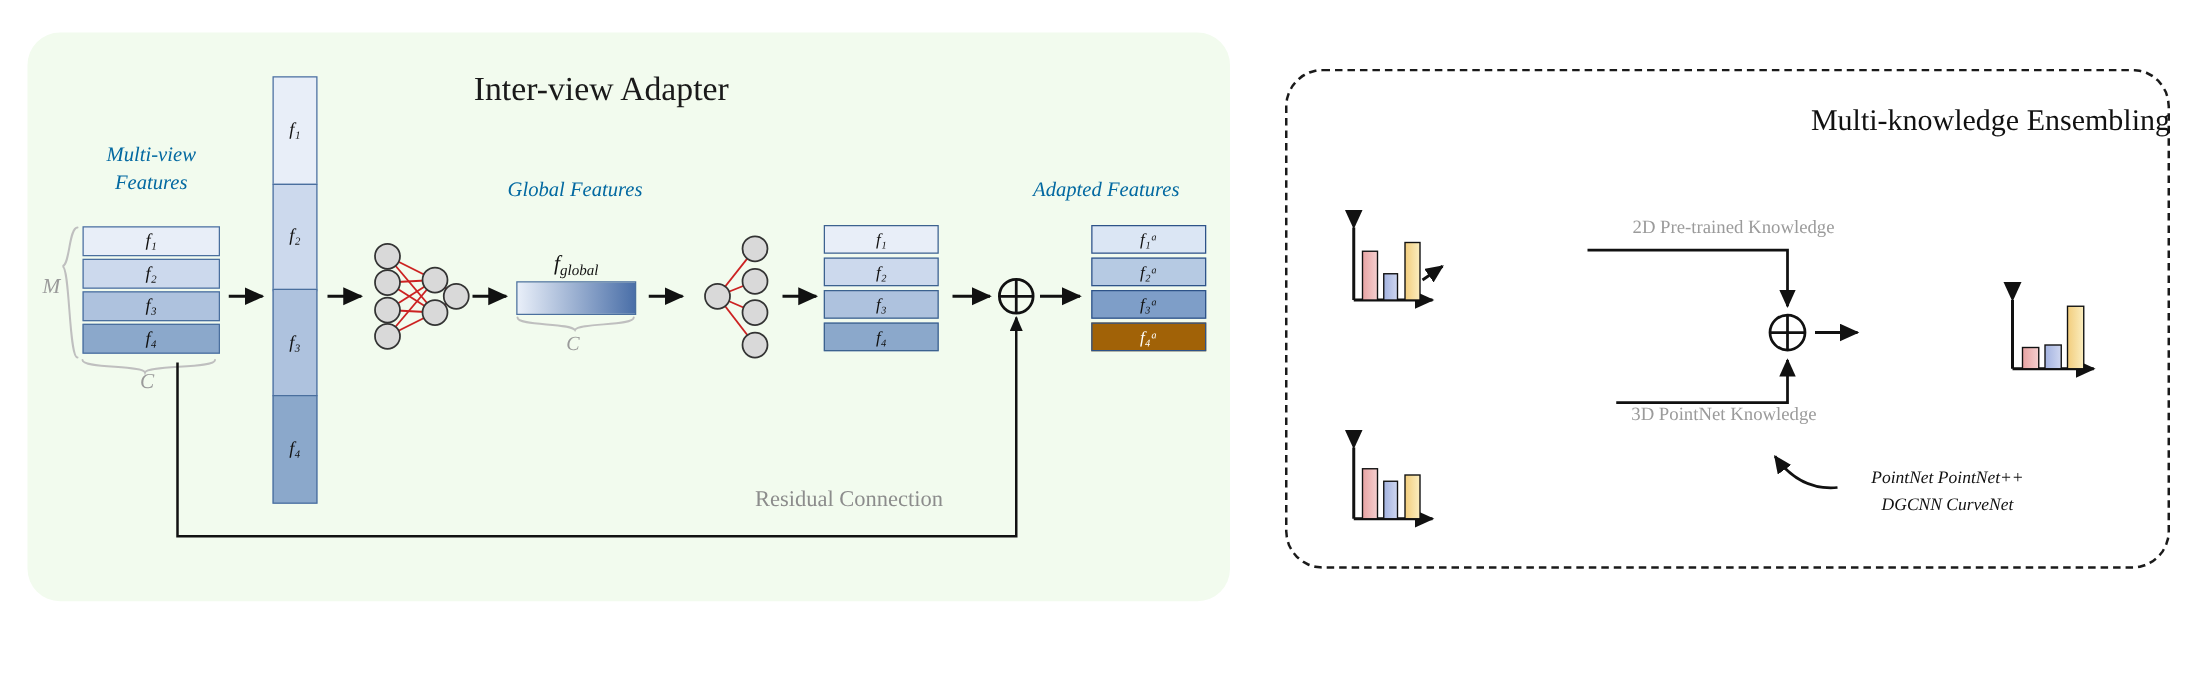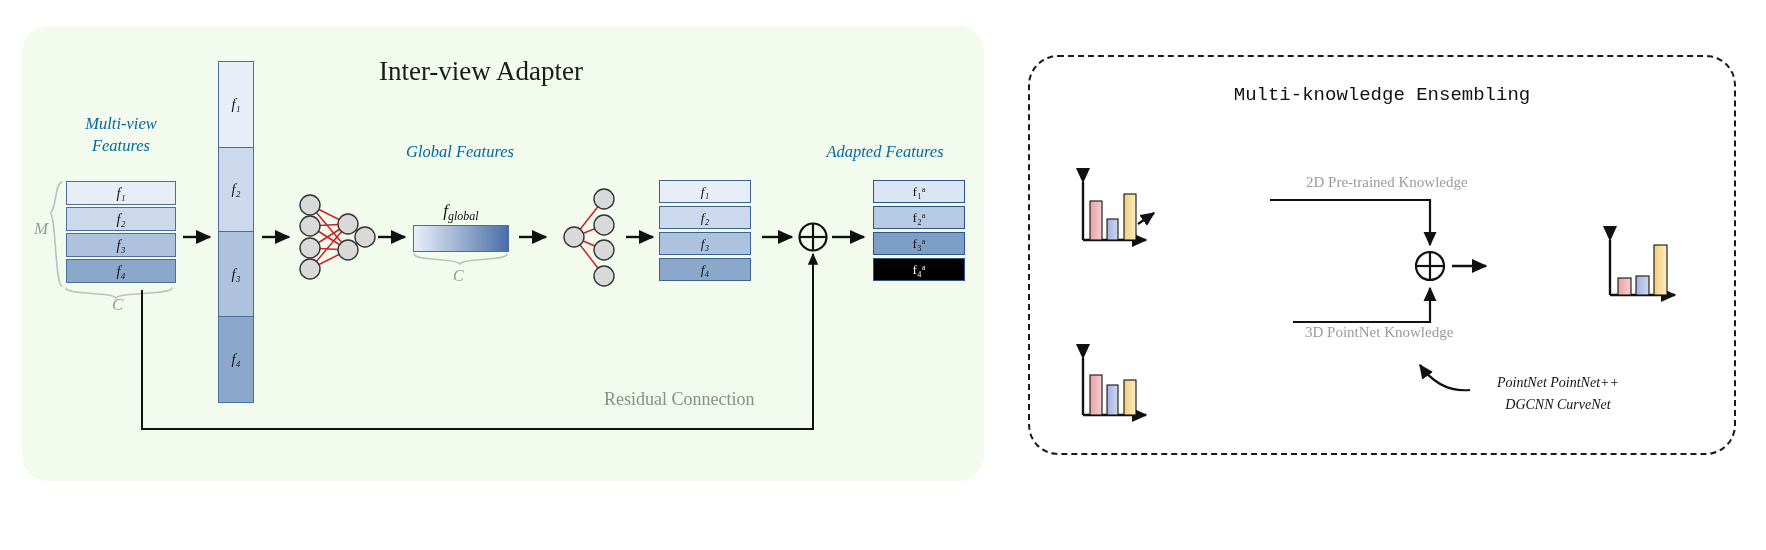--- a/index.html
+++ b/index.html
@@ -95,27 +95,27 @@
     background: linear-gradient(to right, #e9eff9 0%, #4a6fa8 100%);
   }
 
   
   #adapted-stack { position: absolute; left: 873px; top: 180px; width: 92px; }
   .abar {
     width: 92px; height: 23px;
     border: 1.2px solid #2e5388;
     margin-bottom: 3px;
     display: flex; align-items: center; justify-content: center;
-    font-size: 13.5px; color: #111;
+    font-size: 13.5px; font-style: italic; color: #111;
     font-family: "Liberation Serif", serif;
   }
   .abar.a1 { background: #dbe6f4; }
   .abar.a2 { background: #b6cae3; }
   .abar.a3 { background: #7e9ec8; }
-  .abar.a4 { background: #000000; color: #ffffff; }
+  .abar.a4 { background: #a16207; color: #ffffff; }
 
   
   #out-stack { position: absolute; left: 659px; top: 180px; width: 92px; }
   .obar {
     width: 92px; height: 23px;
     border: 1.2px solid #3c628f;
     margin-bottom: 3px;
     display: flex; align-items: center; justify-content: center;
     font-size: 13.5px; font-style: italic; color: #111;
     font-family: "Liberation Serif", serif;
@@ -139,24 +139,24 @@
     left: 1028px; top: 55px;
     width: 708px; height: 400px;
     border: 2.2px dashed #1a1a1a;
     border-radius: 30px;
     background: #ffffff;
   }
   #ensemble-title {
     position: absolute;
     left: 1028px; top: 84px;
     width: 708px;
-    text-align: center;
-    font-size: 19px;
+    text-align: right;
+    font-size: 24px;
     color: #111;
-    font-family: Liberation Mono, monospace;
+    font-family: Liberation Serif, serif;
   }
 
   .rbox {
     position: absolute;
     display: flex; align-items: center; justify-content: center;
     text-align: center;
     border: 2.4px solid #161616;
     border-radius: 13px;
     font-size: 19px;
     line-height: 1.18;

